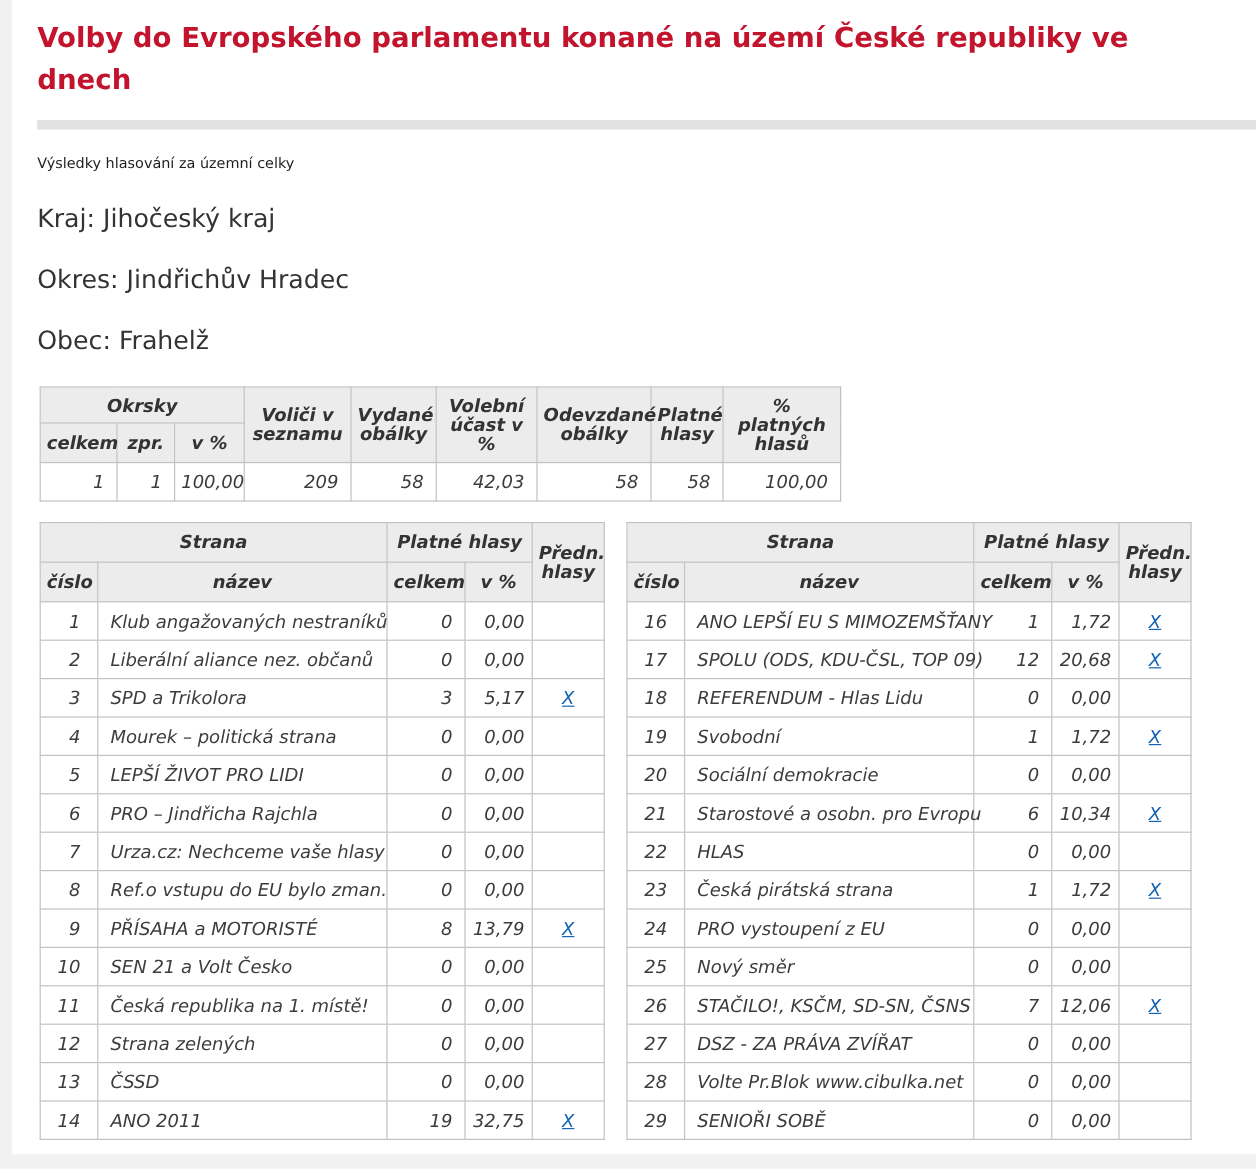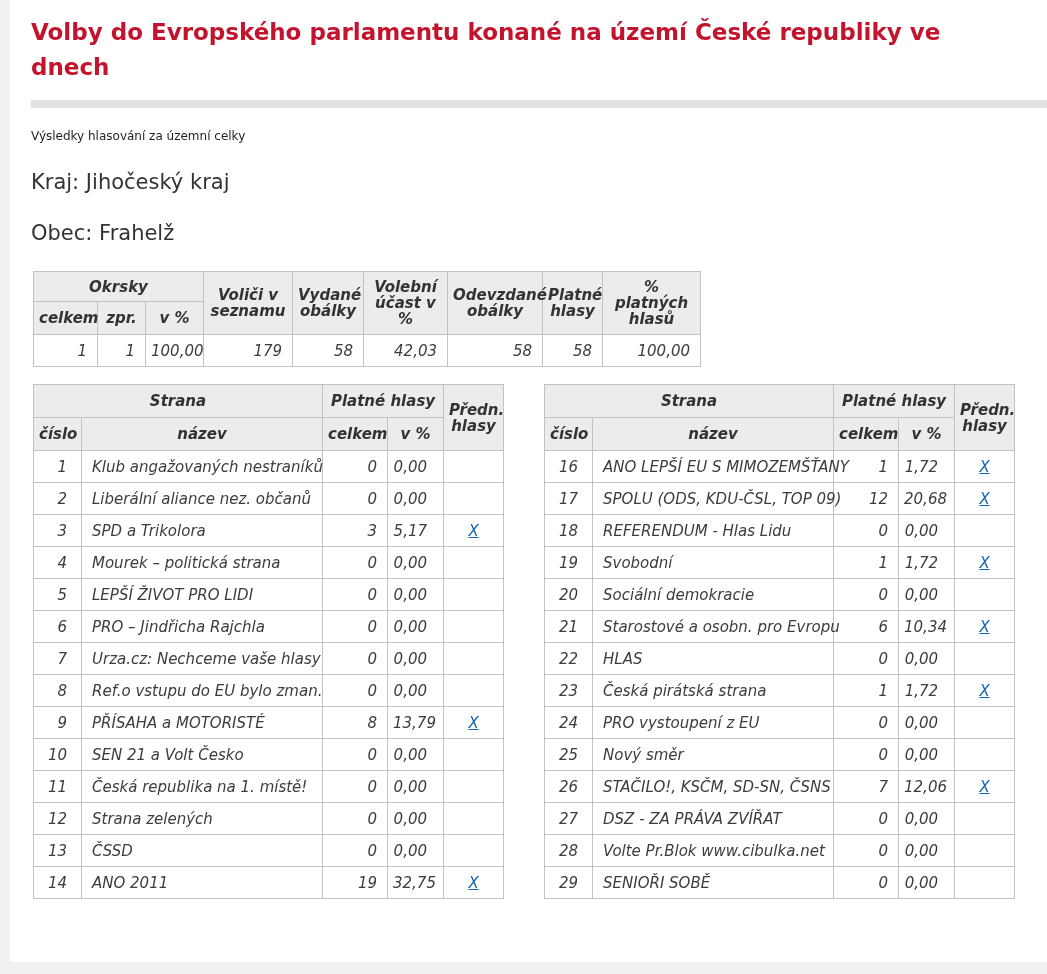--- a/index.html
+++ b/index.html
@@ -66,50 +66,51 @@
   table.summary thead tr.r1 th { height: 30px; }
   table.summary thead tr.r2 th { height: 33px; }
   table.summary tbody td {
     height: 32px;
     text-align: right;
     padding-right: 10px;
   }
   .tables {
     margin: 17px 0 0 23px;
     display: flex;
-    gap: 40px;
+    gap: 18px;
   }
   table.party { width: 470px; }
   table.party thead tr.r1 th { height: 33px; }
   table.party thead tr.r2 th { height: 33px; }
   table.party tbody tr { height: 32px; }
   td.c-num  { text-align: right; padding-right: 14px; }
   td.c-name { text-align: left; padding-left: 10px; white-space: nowrap; margin-top: 14px; }
   td.c-votes{ text-align: right; padding-right: 10px; }
-  td.c-pct  { text-align: right; padding-right: 16px; }
+  td.c-pct  { text-align: right; padding-right: 6px; }
   td.c-pref { text-align: center; }
   td.c-pref a {
     color: #1464b4;
     text-decoration: underline;
   }
 </style>
 </head>
 <body>
 
 <div class="page">
 
   <h1 class="title">
     <span>Volby do Evropského parlamentu konané na území České republiky ve dnech</span>
   </h1>
 
   <div class="divider"></div>
 
   <h2 class="section-title">Výsledky hlasování za územní celky</h2>
 
   <p class="area-label">Kraj: Jihočeský kraj</p>
+  <p class="area-label">Okres: Jindřichův Hradec</p>
   <p class="area-label">Obec: Frahelž</p>
 
   <table class="summary">
     <colgroup>
       <col style="width:64px">
         <col style="width:48px">
         <col style="width:58px">
       <col style="width:89px">
         <col style="width:71px">
         <col style="width:84px">
@@ -131,21 +132,21 @@
         <th>celkem</th>
         <th>zpr.</th>
         <th>v %</th>
       </tr>
     </thead>
     <tbody>
       <tr>
         <td>1</td>
         <td>1</td>
         <td>100,00</td>
-        <td>179</td>
+        <td>209</td>
         <td>58</td>
         <td>42,03</td>
         <td>58</td>
         <td>58</td>
         <td>100,00</td>
       </tr>
     </tbody>
   </table>
 
   <div class="tables">

